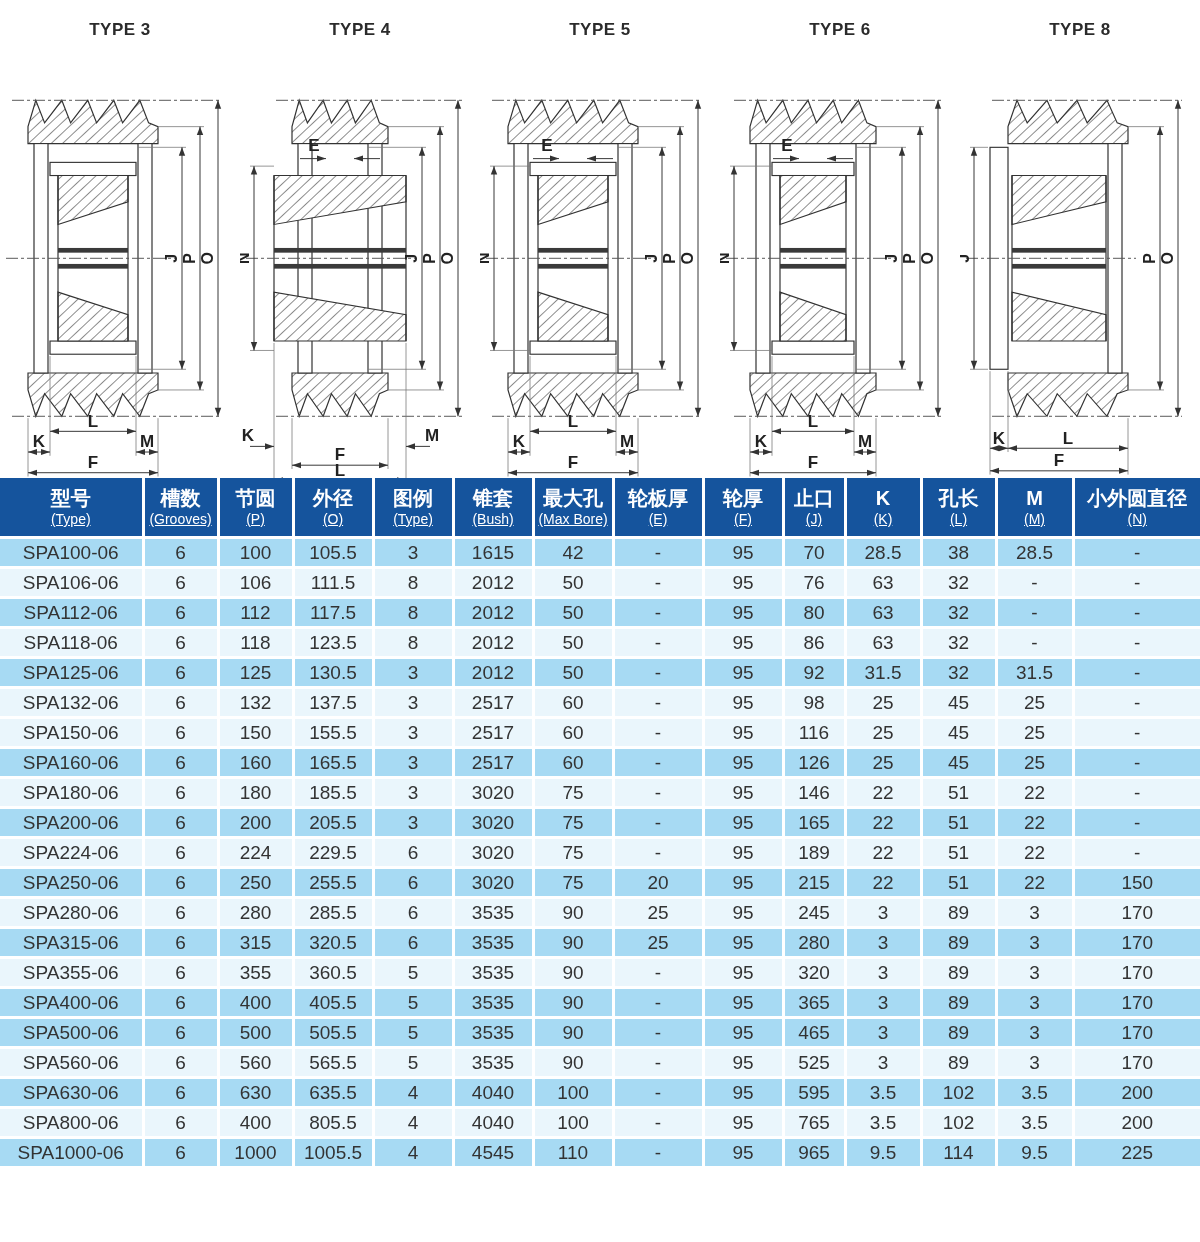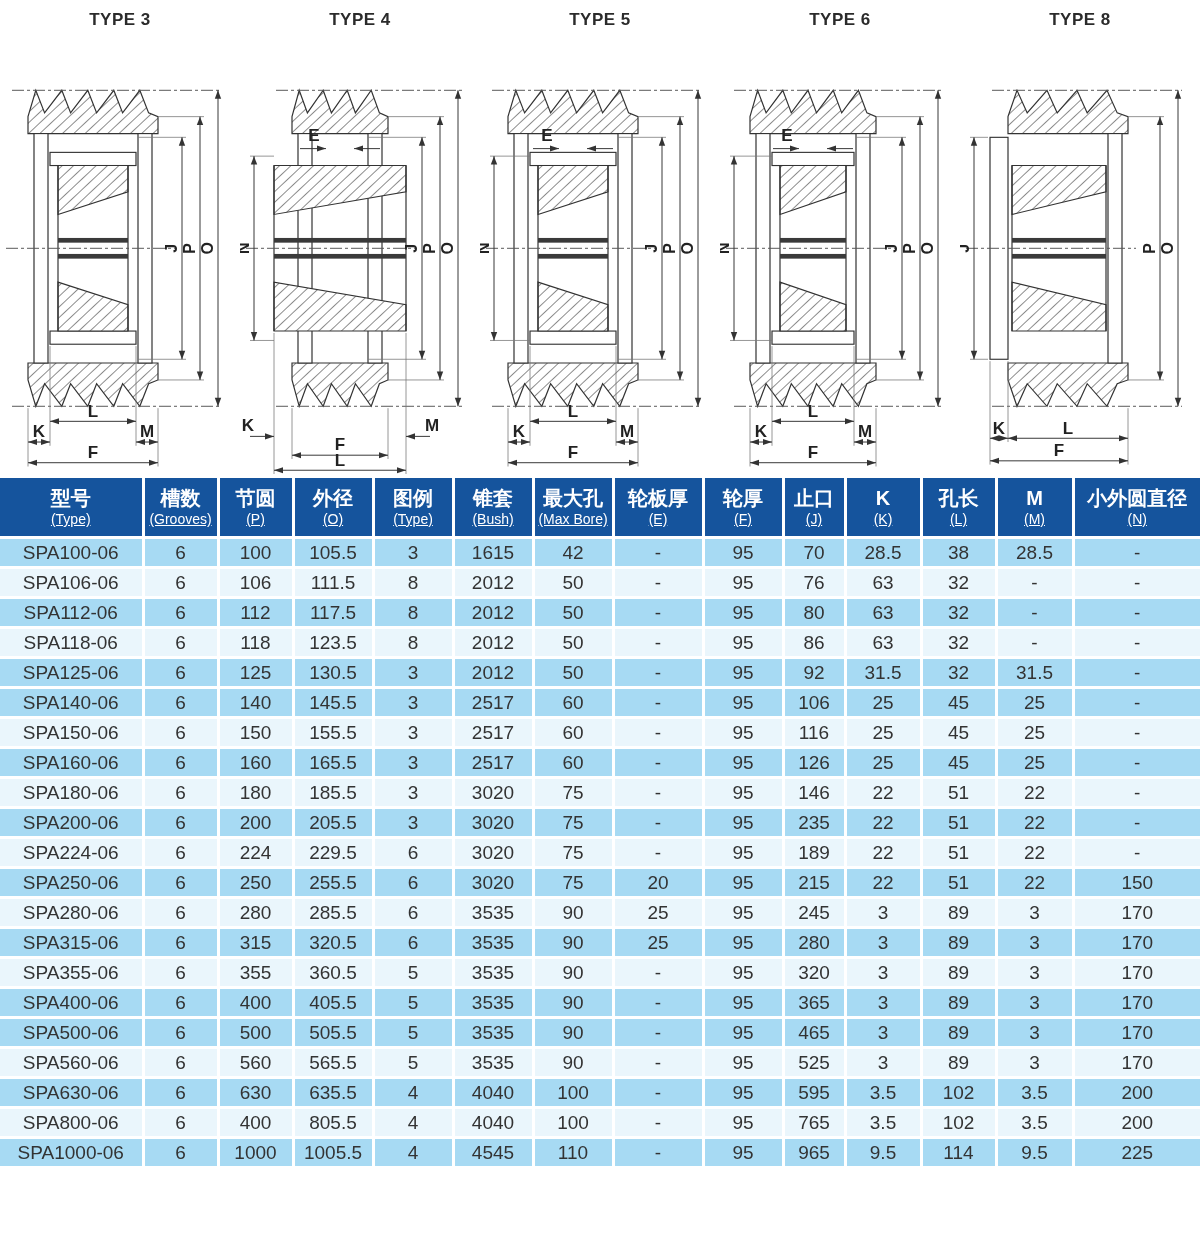--- a/index.html
+++ b/index.html
@@ -5,21 +5,21 @@
   :root{
     --hdr:#15549d; --r1:#a7daf3; --r2:#eaf6fc; --txt:#333333;
   }
   html,body{margin:0;padding:0;background:#ffffff;}
   body{width:1200px;font-family:"Liberation Sans","DejaVu Sans",sans-serif;}
   .page{width:1200px;}
 
   
   .diagrams{display:flex;width:1200px;height:478px;overflow:hidden;}
   .diag{width:240px;flex:0 0 240px;text-align:center;}
-  .dtitle{font-size:17px;font-weight:700;color:#2b2b2b;margin-top:8px;height:24px;line-height:24px;letter-spacing:.5px;}
+  .dtitle{font-size:17px;font-weight:700;color:#2b2b2b;margin-top:18px;height:24px;line-height:24px;letter-spacing:.5px;}
   .diag svg{display:block;}
 
   .part{fill:#ffffff;stroke:#333;stroke-width:1.2;}
   .hatched{fill:url(#hatch);stroke:#333;stroke-width:1.2;}
   .edge{stroke:#333;stroke-width:1.2;}
   .dim{stroke:#333;stroke-width:1;}
   .ext{stroke:#777;stroke-width:0.8;}
   .cline{stroke:#555;stroke-width:1;stroke-dasharray:12 3 3 3;}
   .dimtxt{font-family:"Liberation Sans",sans-serif;font-size:17px;font-weight:600;fill:#222;}
 
@@ -508,31 +508,31 @@
           <td>2012</td>
           <td>50</td>
           <td>-</td>
           <td>95</td>
           <td>92</td>
           <td>31.5</td>
           <td>32</td>
           <td>31.5</td>
           <td>-</td>
         </tr>
-        <tr class="odd">
-          <td>SPA140-06</td>
-          <td>6</td>
-          <td>140</td>
-          <td>145.5</td>
+        <tr class="even">
+          <td>SPA132-06</td>
+          <td>6</td>
+          <td>132</td>
+          <td>137.5</td>
           <td>3</td>
           <td>2517</td>
           <td>60</td>
           <td>-</td>
           <td>95</td>
-          <td>106</td>
+          <td>98</td>
           <td>25</td>
           <td>45</td>
           <td>25</td>
           <td>-</td>
         </tr>
         <tr class="even">
           <td>SPA150-06</td>
           <td>6</td>
           <td>150</td>
           <td>155.5</td>
@@ -582,21 +582,21 @@
         <tr class="odd">
           <td>SPA200-06</td>
           <td>6</td>
           <td>200</td>
           <td>205.5</td>
           <td>3</td>
           <td>3020</td>
           <td>75</td>
           <td>-</td>
           <td>95</td>
-          <td>235</td>
+          <td>165</td>
           <td>22</td>
           <td>51</td>
           <td>22</td>
           <td>-</td>
         </tr>
         <tr class="even">
           <td>SPA224-06</td>
           <td>6</td>
           <td>224</td>
           <td>229.5</td>

